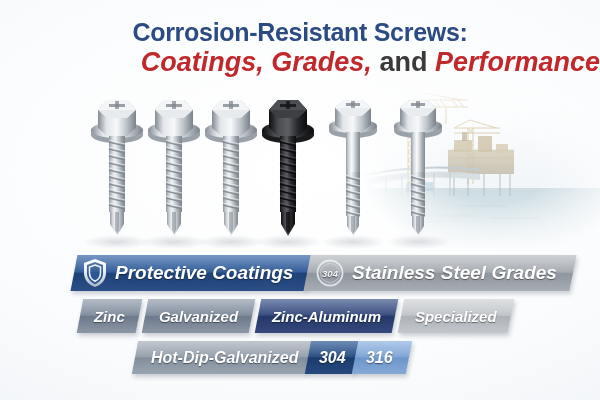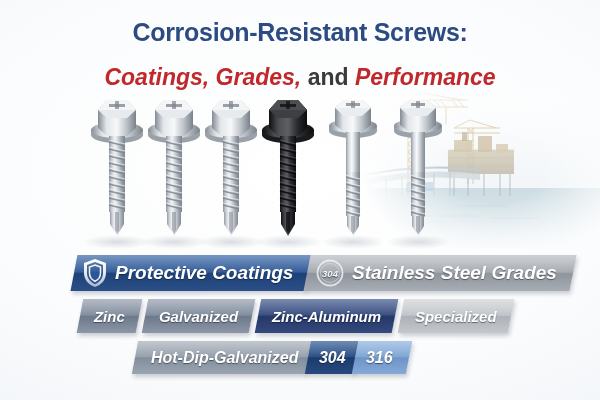--- a/index.html
+++ b/index.html
@@ -28,27 +28,28 @@
   }
   .title-main {
     font-size: 25px;
     font-weight: bold;
     color: #2b4b82;
     letter-spacing: -0.3px;
     line-height: 1.15;
     white-space: nowrap;
   }
   .title-sub {
-    margin-top: 17px;
-    font-size: 23px;
+    margin-top: 0;
+    font-size: 27px;
     font-weight: bold;
     font-style: italic;
     line-height: 1.15;
     white-space: nowrap;
     color: #333333;
+    text-align: right;
   }
   .title-sub .red { color: #c0282b; }
   .title-sub .dark { color: #3a3a3a; font-style: normal; font-weight: bold; }
 
   
   .scene {
     position: absolute;
     right: 0; top: 88px;
     width: 250px; height: 160px;
     z-index: 1;

